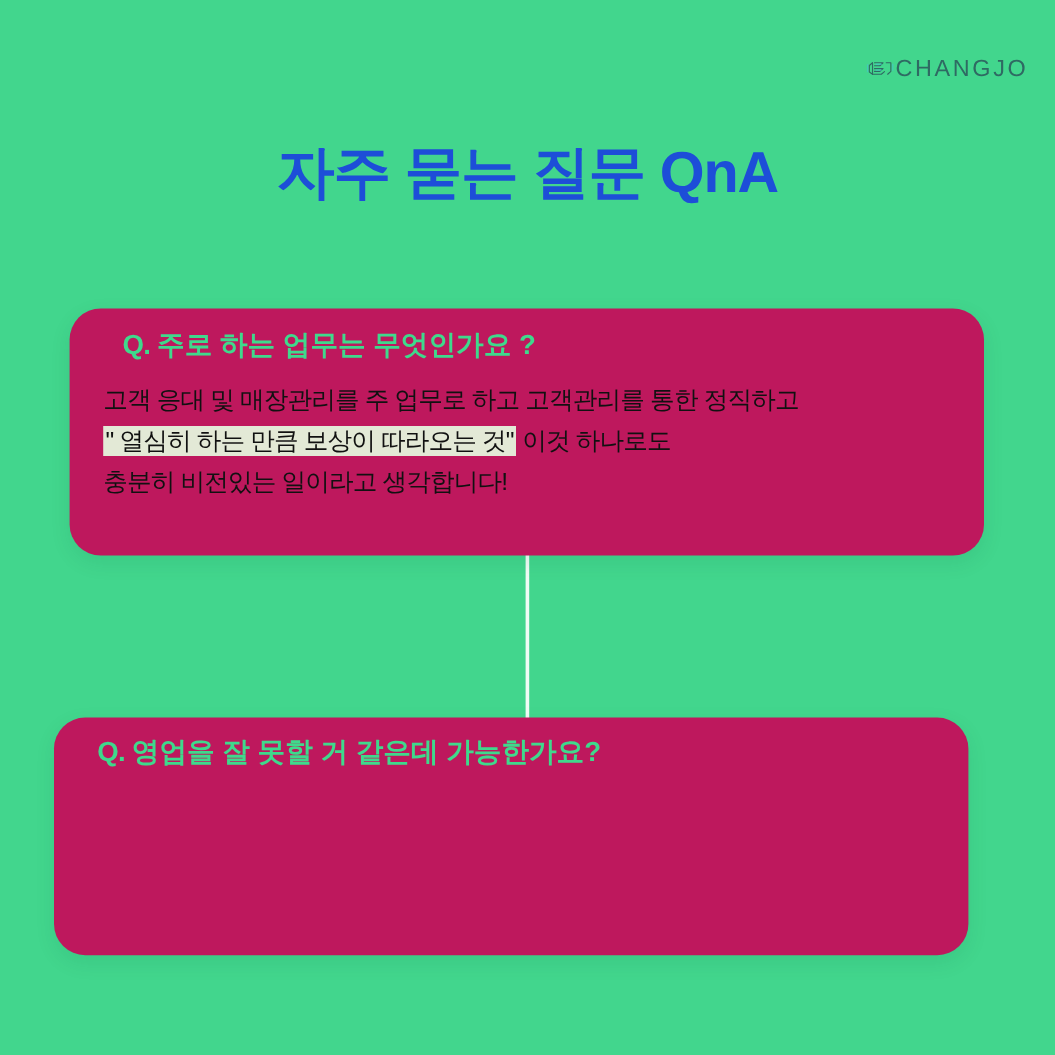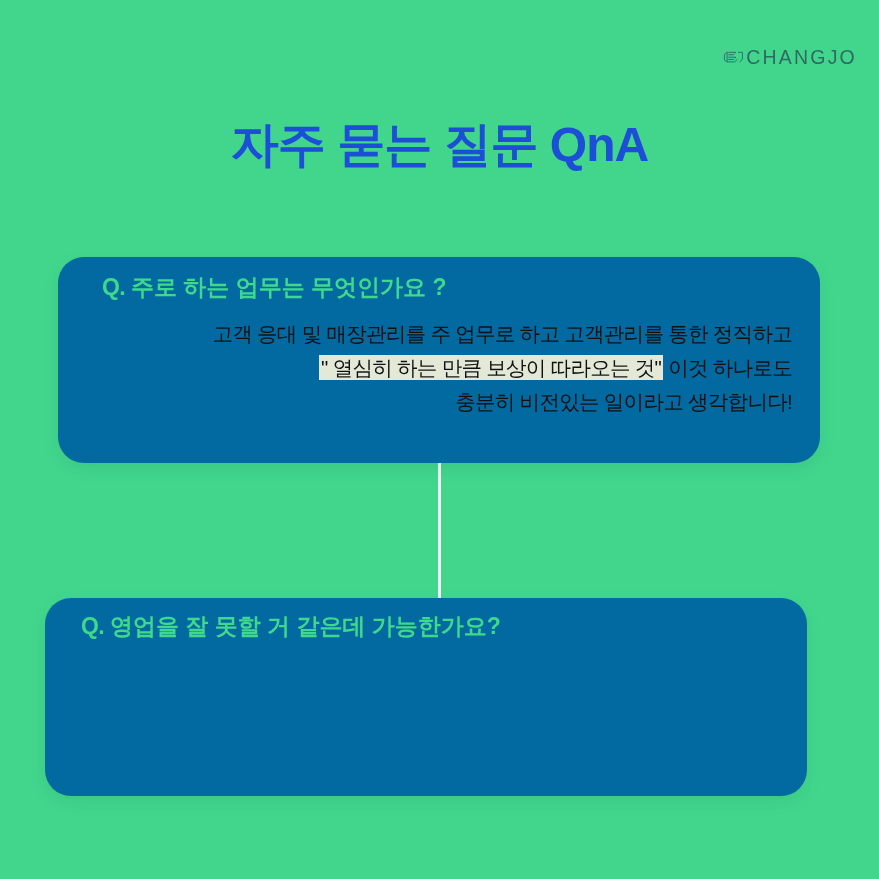--- a/index.html
+++ b/index.html
@@ -66,21 +66,21 @@
     top: 462px;
     width: 3px;
     height: 137px;
     background: #ffffff;
     opacity: 0.92;
   }
 
   
   .card {
     position: absolute;
-    background: #0369a1;
+    background: #be185d;
     border-radius: 26px;
     box-shadow: 0 6px 16px rgba(0, 90, 55, 0.10);
     box-sizing: border-box;
   }
   .card-1 {
     left: 58px;
     top: 257px;
     width: 762px;
     height: 206px;
     padding: 16px 28px 0 28px;
@@ -100,21 +100,21 @@
     letter-spacing: -0.6px;
     line-height: 1.3;
     white-space: nowrap;
   }
   .card-1 .q-line { margin-left: 16px; }
   .card-2 .q-line { margin-left: 8px; }
   .q-mark { letter-spacing: 0; }
 
   .answer {
     margin-top: 14px;
-    text-align: right;
+    text-align: left;
     font-size: 20.5px;
     color: #111111;
     line-height: 1.65;
     letter-spacing: -0.7px;
   }
   .card-2 .answer {
     margin-top: 18px;
     font-size: 21.5px;
     line-height: 1.62;
   }

